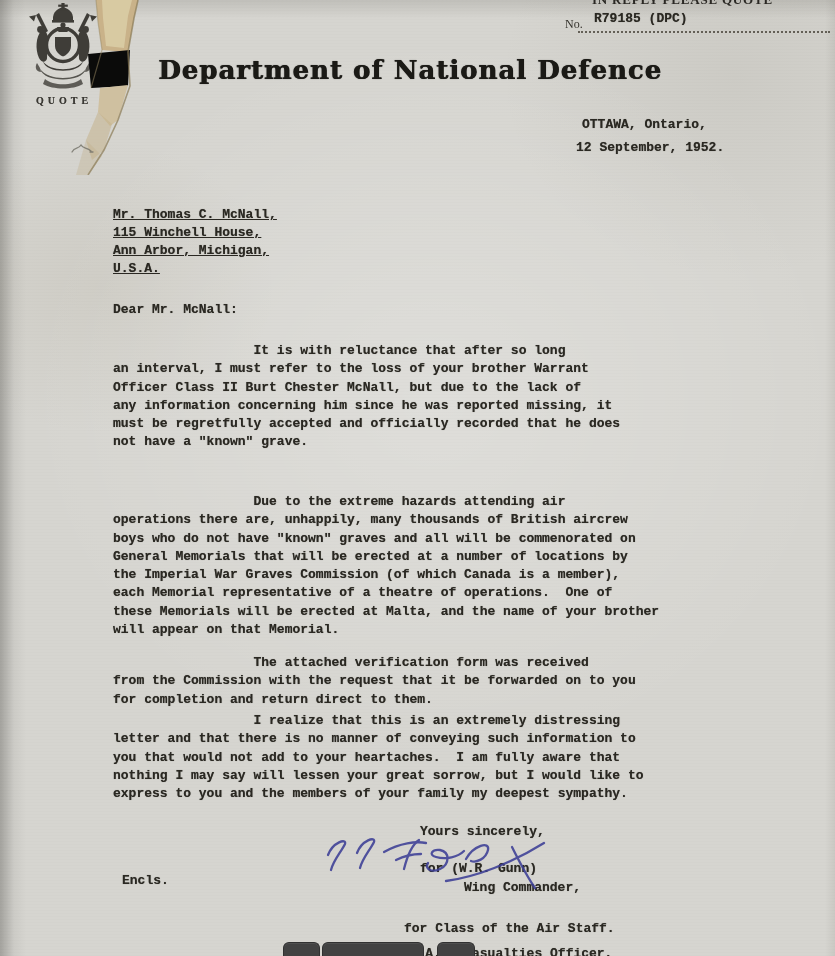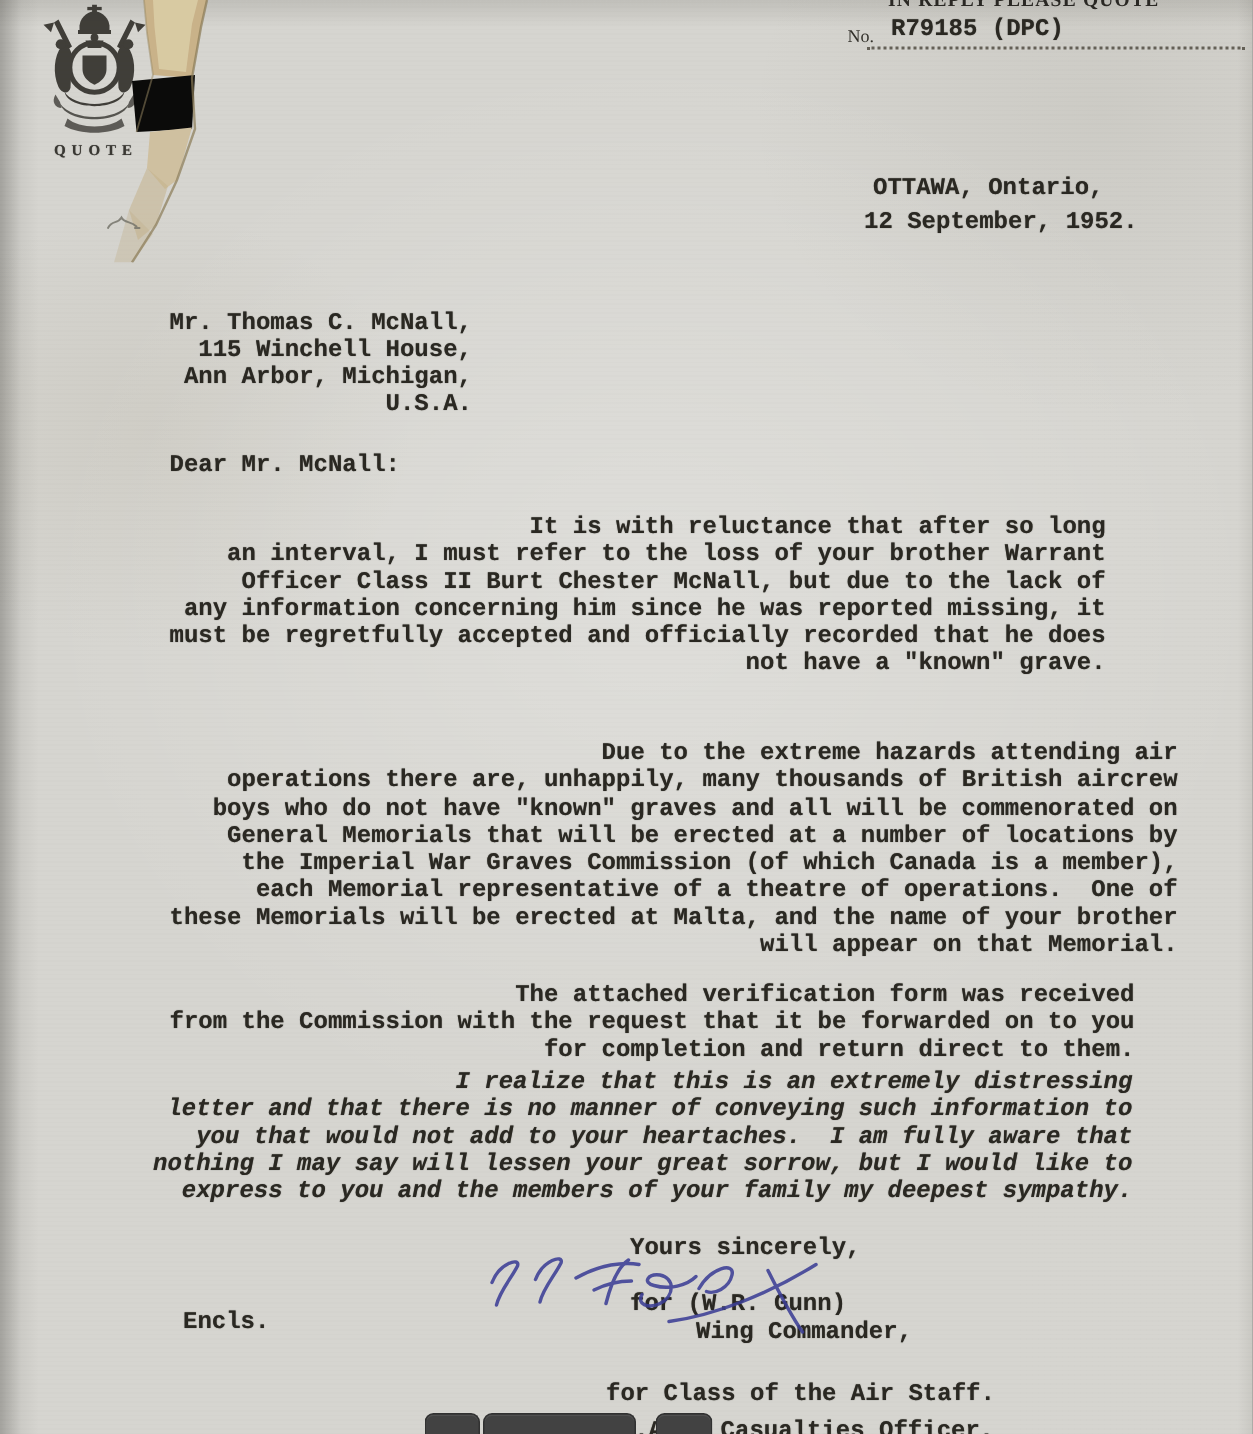--- a/index.html
+++ b/index.html
@@ -15,22 +15,22 @@
       #d6d5d0;
     font-family:"Liberation Mono","DejaVu Sans Mono",monospace;
   }
   .grain{
     position:absolute;inset:0;pointer-events:none;opacity:.5;
     background-image:
       repeating-linear-gradient(0deg, rgba(0,0,0,0.018) 0 1px, rgba(0,0,0,0) 1px 3px),
       repeating-linear-gradient(90deg, rgba(255,255,255,0.02) 0 1px, rgba(0,0,0,0) 1px 4px);
   }
   .type{
-    position:absolute;color:#2a2822;font-weight:700;font-size:16px;line-height:18.3px;
-    white-space:pre;letter-spacing:0;text-shadow:0 0 0.7px rgba(42,40,34,0.65);text-align:right;
+    position:absolute;color:#2a2822;font-weight:700;font-size:13px;line-height:18.3px;
+    white-space:pre;letter-spacing:0;text-shadow:0 0 0.7px rgba(42,40,34,0.65);
   }
   .letterhead{
     position:absolute;left:130px;top:55px;width:560px;text-align:center;
     font-family:"DejaVu Serif","Liberation Serif",serif;font-weight:700;
     font-size:26px;letter-spacing:1px;color:#1b1a16;
     text-shadow:0.7px 0 0 currentColor, 0 0 1.2px rgba(0,0,0,0.4);
   }
   .replyquote{position:absolute;left:592px;top:0;height:8px;width:200px;overflow:hidden;}
   .replyquote span{
     display:block;margin-top:-8px;font-family:"Liberation Serif","DejaVu Serif",serif;
@@ -95,25 +95,26 @@
     <path d="M2,11 C5,5 8,9 11,4 C13,8 17,6 21,10 M20,11 h3" fill="none" stroke="#76746b" stroke-width="1.3" stroke-linecap="round" opacity="0.85"></path>
   </svg>
 
   <div class="replyquote">
     <span>IN REPLY PLEASE QUOTE</span>
   </div>
   <div class="no-label">No.</div>
   <div class="type no-value">R79185 (DPC)</div>
   <div class="dotline"></div>
 
+  <div class="letterhead">Department of National Defence</div>
 
   <div class="type" style="left:582px;top:116px;">OTTAWA, Ontario,</div>
   <div class="type" style="left:576px;top:139px;">12 September, 1952.</div>
 
-  <div class="type" style="left:113px;top:206px;line-height:18px;">Mr. Thomas C. McNall,
+  <div class="type" style="left:113px;top:206px;line-height:18px;text-decoration:underline;">Mr. Thomas C. McNall,
 115 Winchell House,
 Ann Arbor, Michigan,
 U.S.A.</div>
 
   <div class="type" style="left:113px;top:301px;font-family:Liberation Mono, monospace;">Dear Mr. McNall:</div>
 
   <div class="type" style="left:113px;top:342px;">                  It is with reluctance that after so long
 an interval, I must refer to the loss of your brother Warrant
 Officer Class II Burt Chester McNall, but due to the lack of
 any information concerning him since he was reported missing, it
@@ -123,21 +124,21 @@
 operations there are, unhappily, many thousands of British aircrew
 boys who do not have "known" graves and all will be commenorated on
 General Memorials that will be erected at a number of locations by
 the Imperial War Graves Commission (of which Canada is a member),
 each Memorial representative of a theatre of operations.  One of
 these Memorials will be erected at Malta, and the name of your brother
 will appear on that Memorial.</div>
   <div class="type" style="left:113px;top:654px;">                  The attached verification form was received
 from the Commission with the request that it be forwarded on to you
 for completion and return direct to them.</div>
-  <div class="type" style="left:102px;top:712px;font-style:italic;">                  I realize that this is an extremely distressing
+  <div class="type" style="left:113px;top:712px;">                  I realize that this is an extremely distressing
 letter and that there is no manner of conveying such information to
 you that would not add to your heartaches.  I am fully aware that
 nothing I may say will lessen your great sorrow, but I would like to
 express to you and the members of your family my deepest sympathy.</div>
 
   <div class="type" style="left:420px;top:823px;">Yours sincerely,</div>
 
   <svg style="left:316px;top:833px;z-index:5;" width="252" height="60" viewBox="0 0 252 60">
     <g stroke="#3d3f96" fill="none" stroke-width="2.3" stroke-linecap="round" opacity="0.88">
       <path d="M12,22 C17,9 31,5 29,11 C25,19 17,28 15,37"></path>

